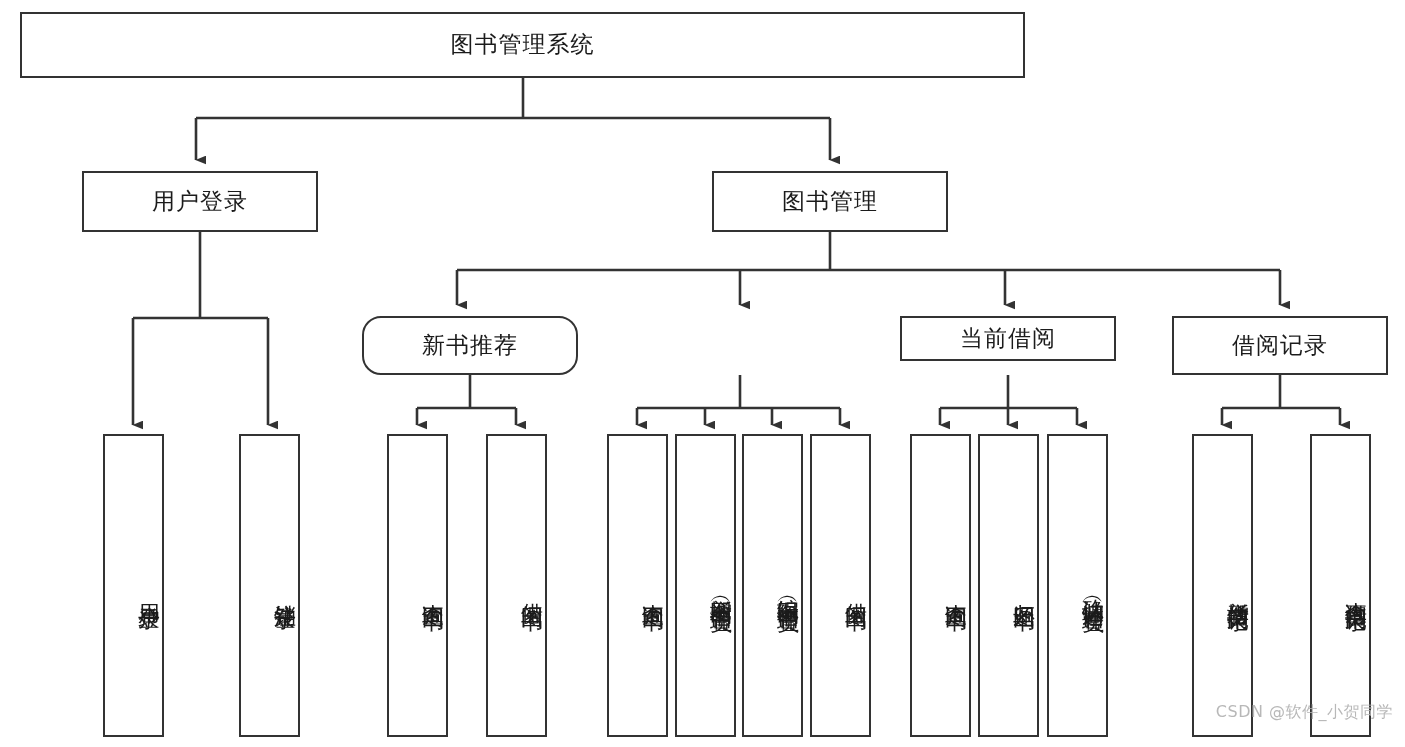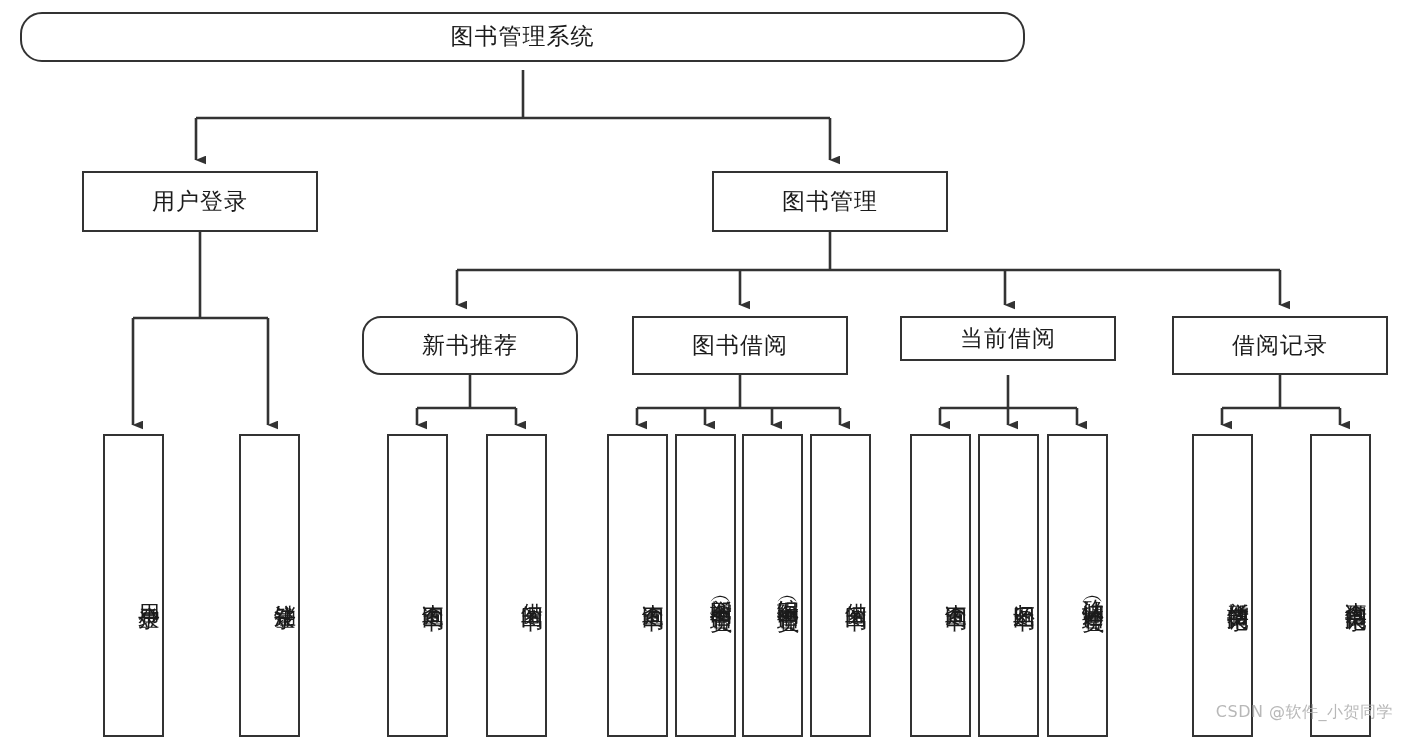--- a/index.html
+++ b/index.html
@@ -114,36 +114,33 @@
       <path d="M1008,408 L1008,425" marker-end="url(#arr)"></path>
       <path d="M1077,408 L1077,425" marker-end="url(#arr)"></path>
 
       <path d="M1280,375 L1280,408"></path>
       <path d="M1222,408 L1340,408"></path>
       <path d="M1222,408 L1222,425" marker-end="url(#arr)"></path>
       <path d="M1340,408 L1340,425" marker-end="url(#arr)"></path>
     </g>
   </svg>
 
-  <div class="node horizontal" style="left:20px; top:12px; width:1005px; height:50px;border-radius:22px;">
+  <div class="node horizontal" style="left:20px; top:12px; width:1005px; height:66px;">
     <span class="lbl">图书管理系统</span>
   </div>
 
   <div class="node horizontal" style="left:82px; top:171px; width:236px; height:61px;">
     <span class="lbl">用户登录</span>
   </div>
   <div class="node horizontal" style="left:712px; top:171px; width:236px; height:61px;">
     <span class="lbl">图书管理</span>
   </div>
 
   <div class="node horizontal" style="left:362px; top:316px; width:216px; height:59px;border-radius:19px;">
     <span class="lbl">新书推荐</span>
-  </div>
-  <div class="node horizontal" style="left:632px; top:316px; width:216px; height:59px;">
-    <span class="lbl">图书借阅</span>
   </div>
   <div class="node horizontal" style="left:900px; top:316px; width:216px; height:45px;">
     <span class="lbl">当前借阅</span>
   </div>
   <div class="node horizontal" style="left:1172px; top:316px; width:216px; height:59px;">
     <span class="lbl">借阅记录</span>
   </div>
 
   <div class="node vertical" style="left:103px; top:434px; width:61px; height:303px;">
     <span class="lbl">用户登录</span>

